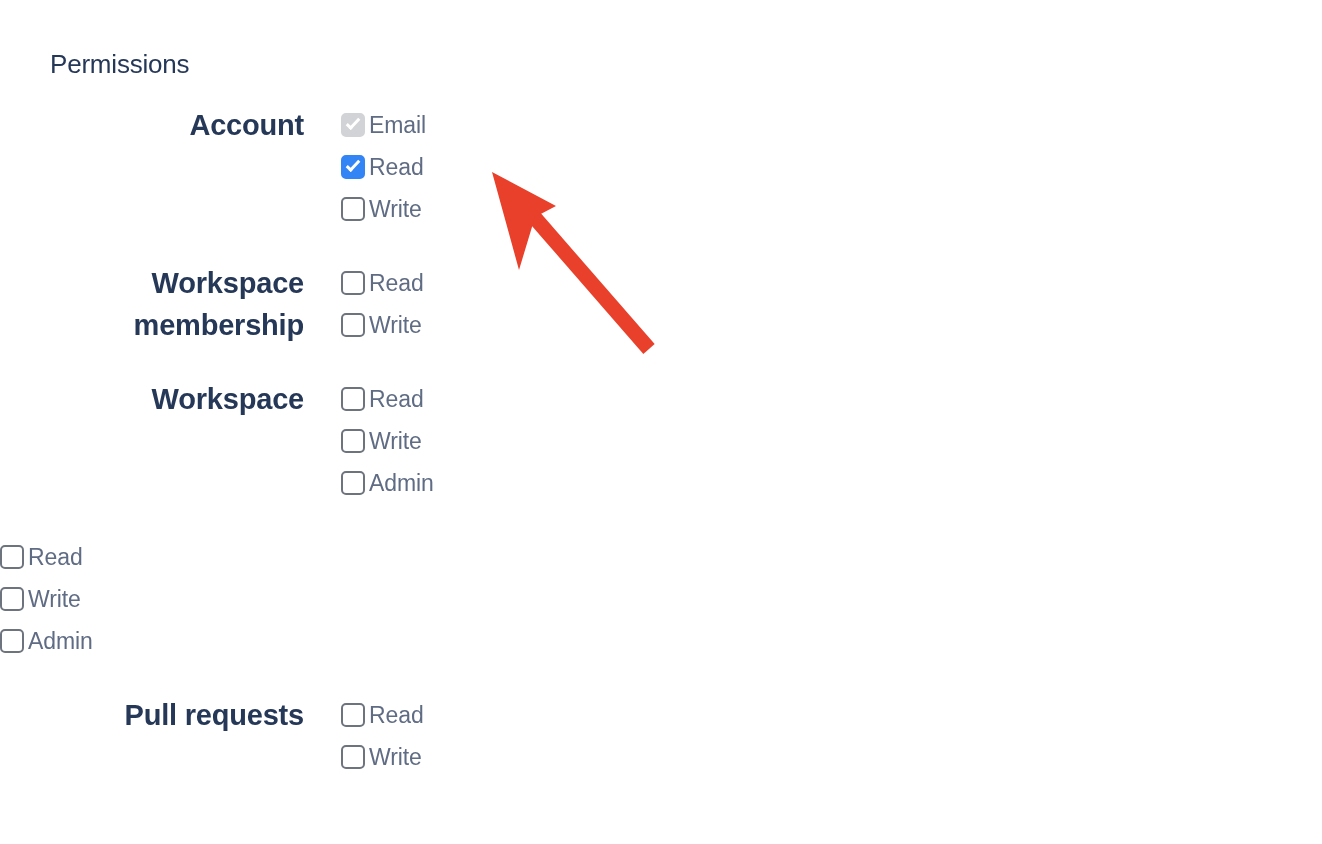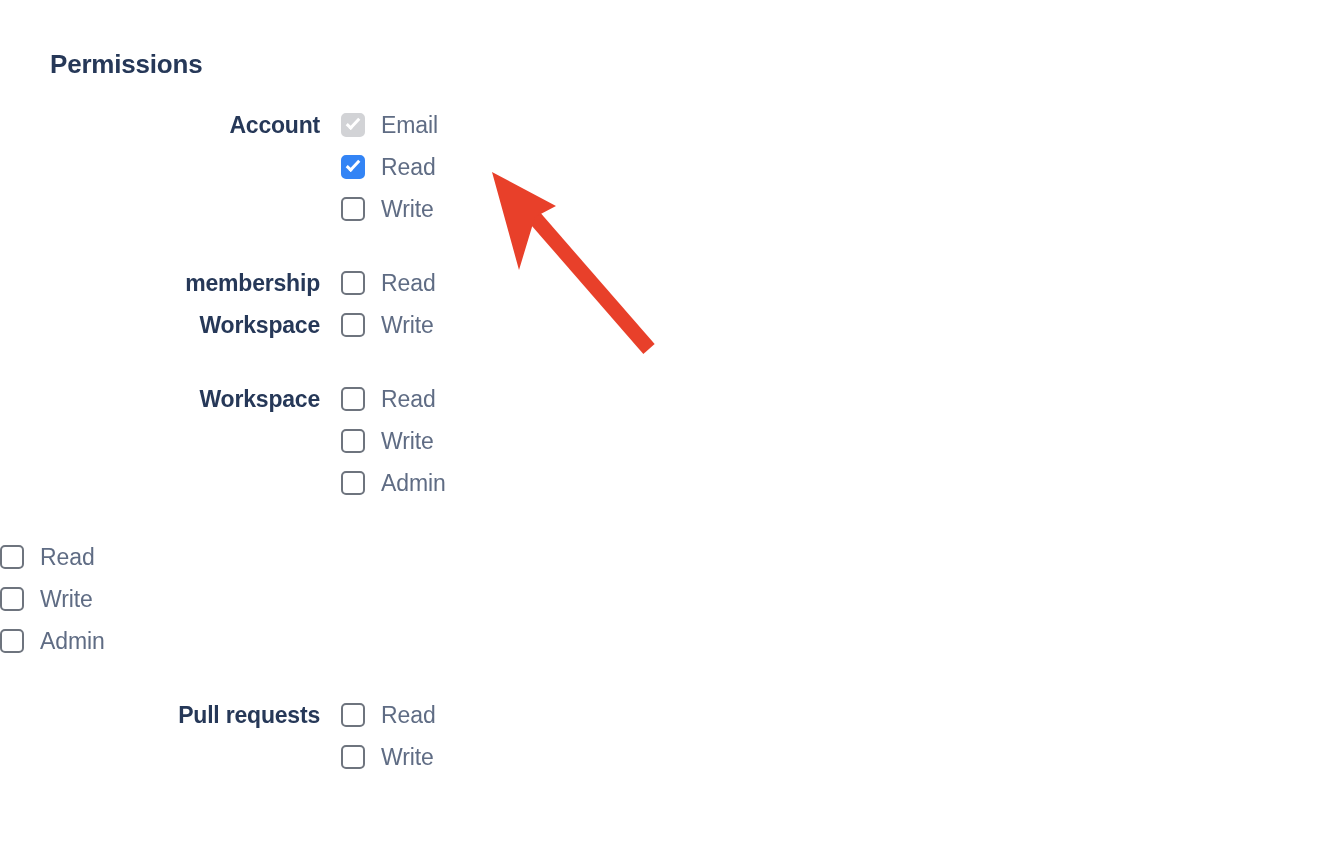--- a/index.html
+++ b/index.html
@@ -22,21 +22,21 @@
     position: relative;
     width: 1322px;
     height: 844px;
   }
 
   .page-title {
     position: absolute;
     left: 50px;
     top: 50px;
     font-size: 26px;
-    font-weight: bold;
+    font-weight: normal;
     color: #263858;
     letter-spacing: -0.2px;
     line-height: 1.1;
   }
 
   .columns {
     position: absolute;
     left: 0;
     top: 104px;
     width: 1322px;
@@ -61,28 +61,28 @@
 
   .perm-group {
     display: flex;
     flex-direction: row;
     align-items: flex-start;
     margin-bottom: 32px;
   }
   .perm-group:last-child { margin-bottom: 0; }
 
   .group-label {
-    font-size: 23px;
+    font-size: 29px;
     font-weight: bold;
     color: #263858;
     text-align: right;
     line-height: 42px;
     letter-spacing: -0.2px;
     flex: 0 0 auto;
-    padding-right: 21px;
+    padding-right: 37px;
   }
 
   .left .group-label { width: 341px; }
   .right .group-label { width: 911px; }
 
   .group-label .label-line { display: block; }
 
   .options {
     display: flex;
     flex-direction: column;
@@ -125,21 +125,21 @@
     height: 7px;
     border-left: 3.2px solid #ffffff;
     border-bottom: 3.2px solid #ffffff;
     transform: rotate(-47deg);
     display: none;
   }
   .checkbox.checked .tick,
   .checkbox.disabled-checked .tick { display: block; }
 
   .option-label {
-    margin-left: 16px;
+    margin-left: 4px;
     font-size: 23px;
     color: #5f6c84;
     line-height: 1;
     letter-spacing: -0.1px;
     white-space: nowrap;
   }
 
   .option-row.is-disabled .option-label { color: #5f6c84; }
 
   .annotation-arrow {
@@ -178,22 +178,22 @@
               <span class="option-label">Read</span>
             </div>
             <div class="option-row">
               <span class="checkbox"></span>
               <span class="option-label">Write</span>
             </div>
           </div>
         </div>
         <div class="perm-group">
           <div class="group-label">
+            <span class="label-line">Workspace</span>
             <span class="label-line">membership</span>
-            <span class="label-line">Workspace</span>
           </div>
           <div class="options">
             <div class="option-row">
               <span class="checkbox"></span>
               <span class="option-label">Read</span>
             </div>
             <div class="option-row">
               <span class="checkbox"></span>
               <span class="option-label">Write</span>
             </div>

